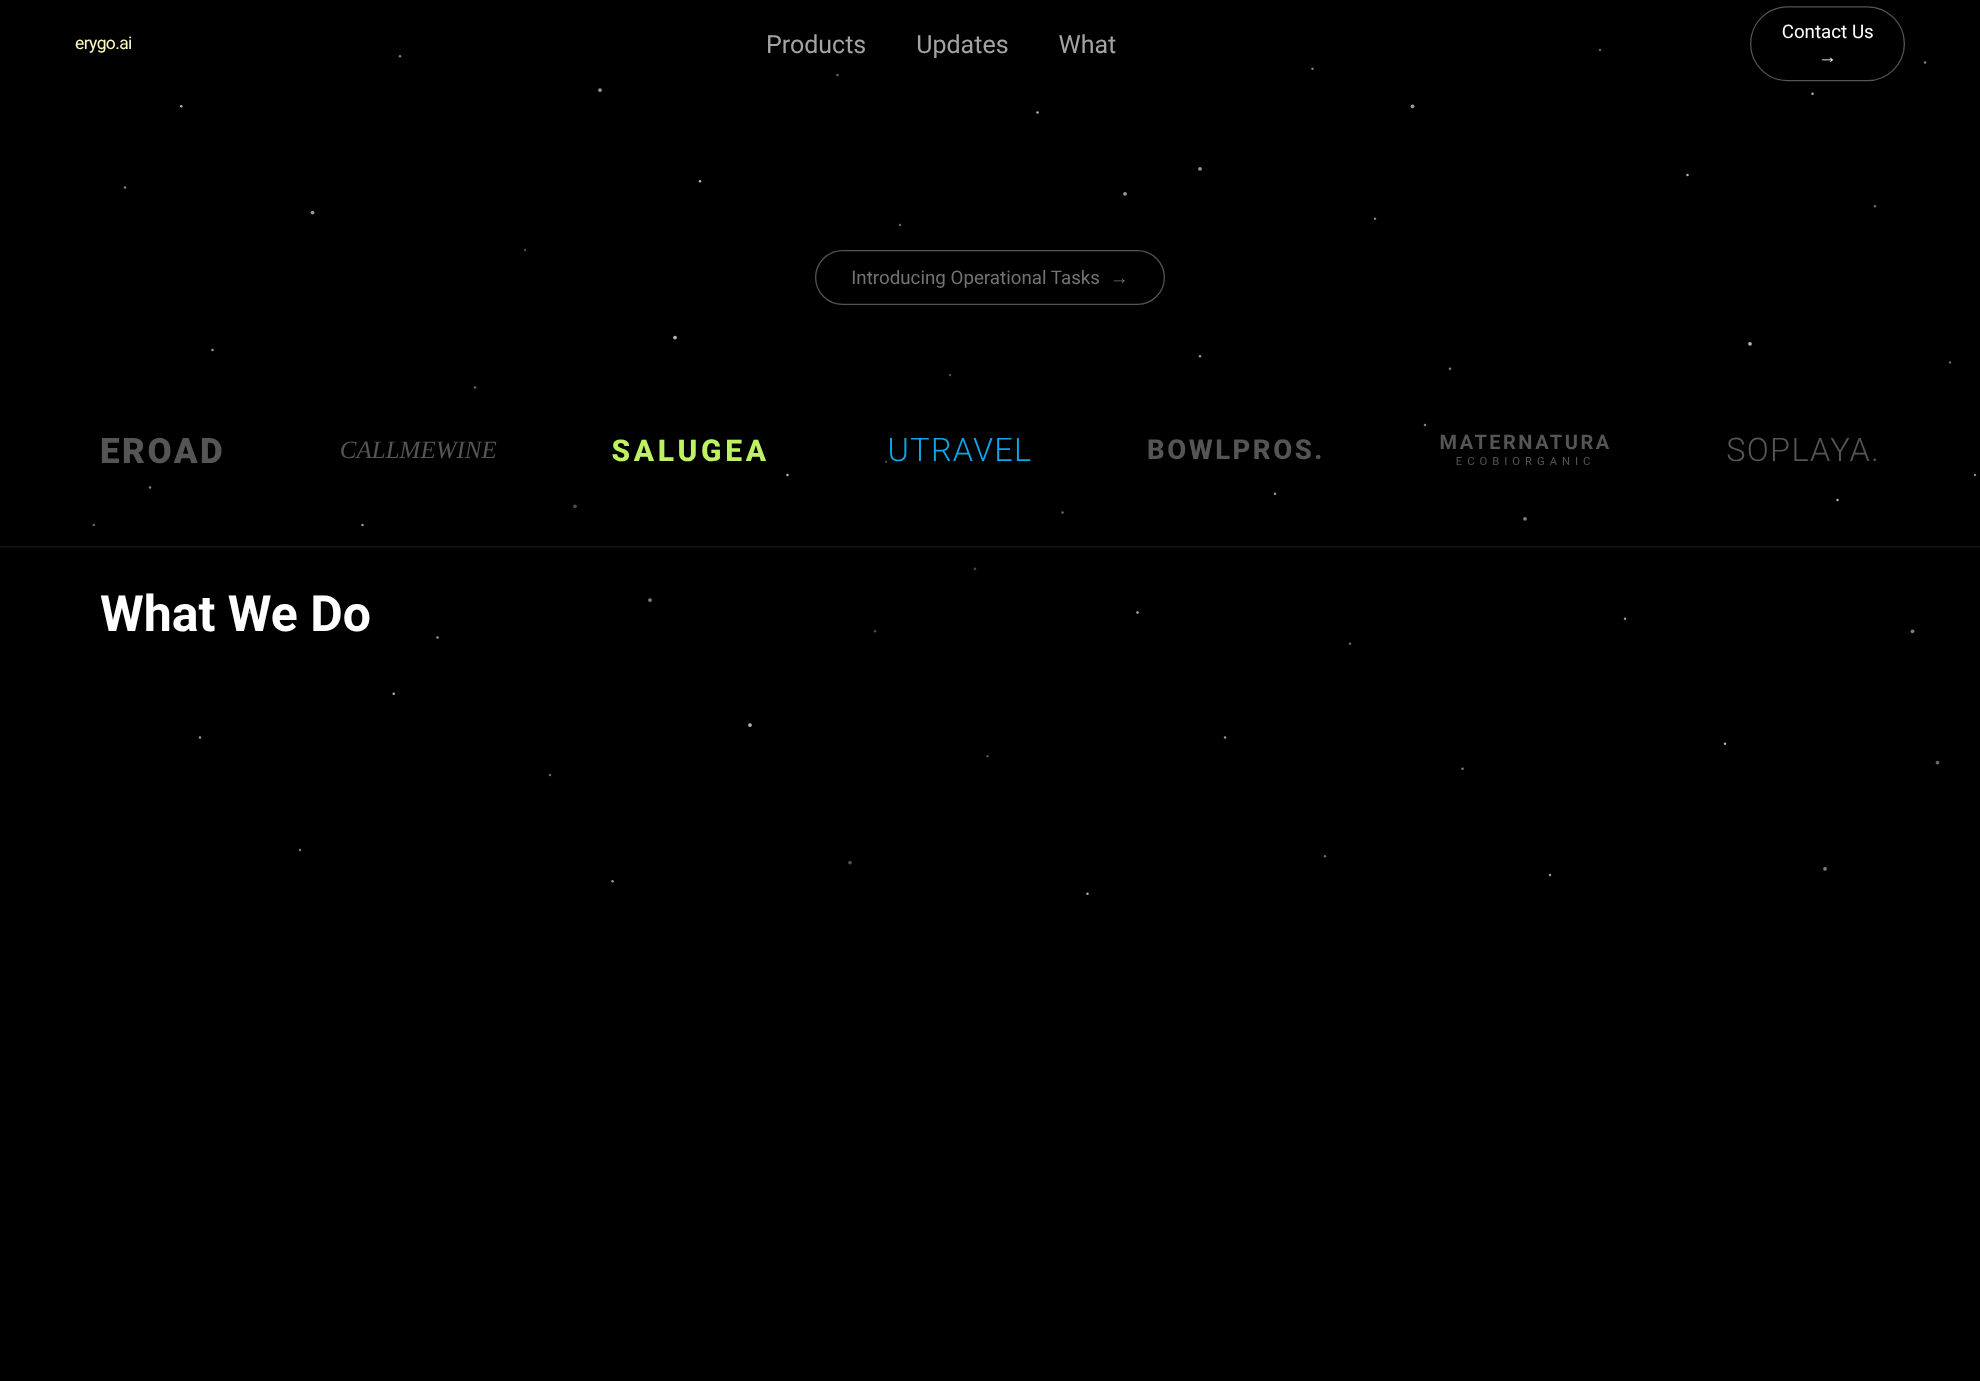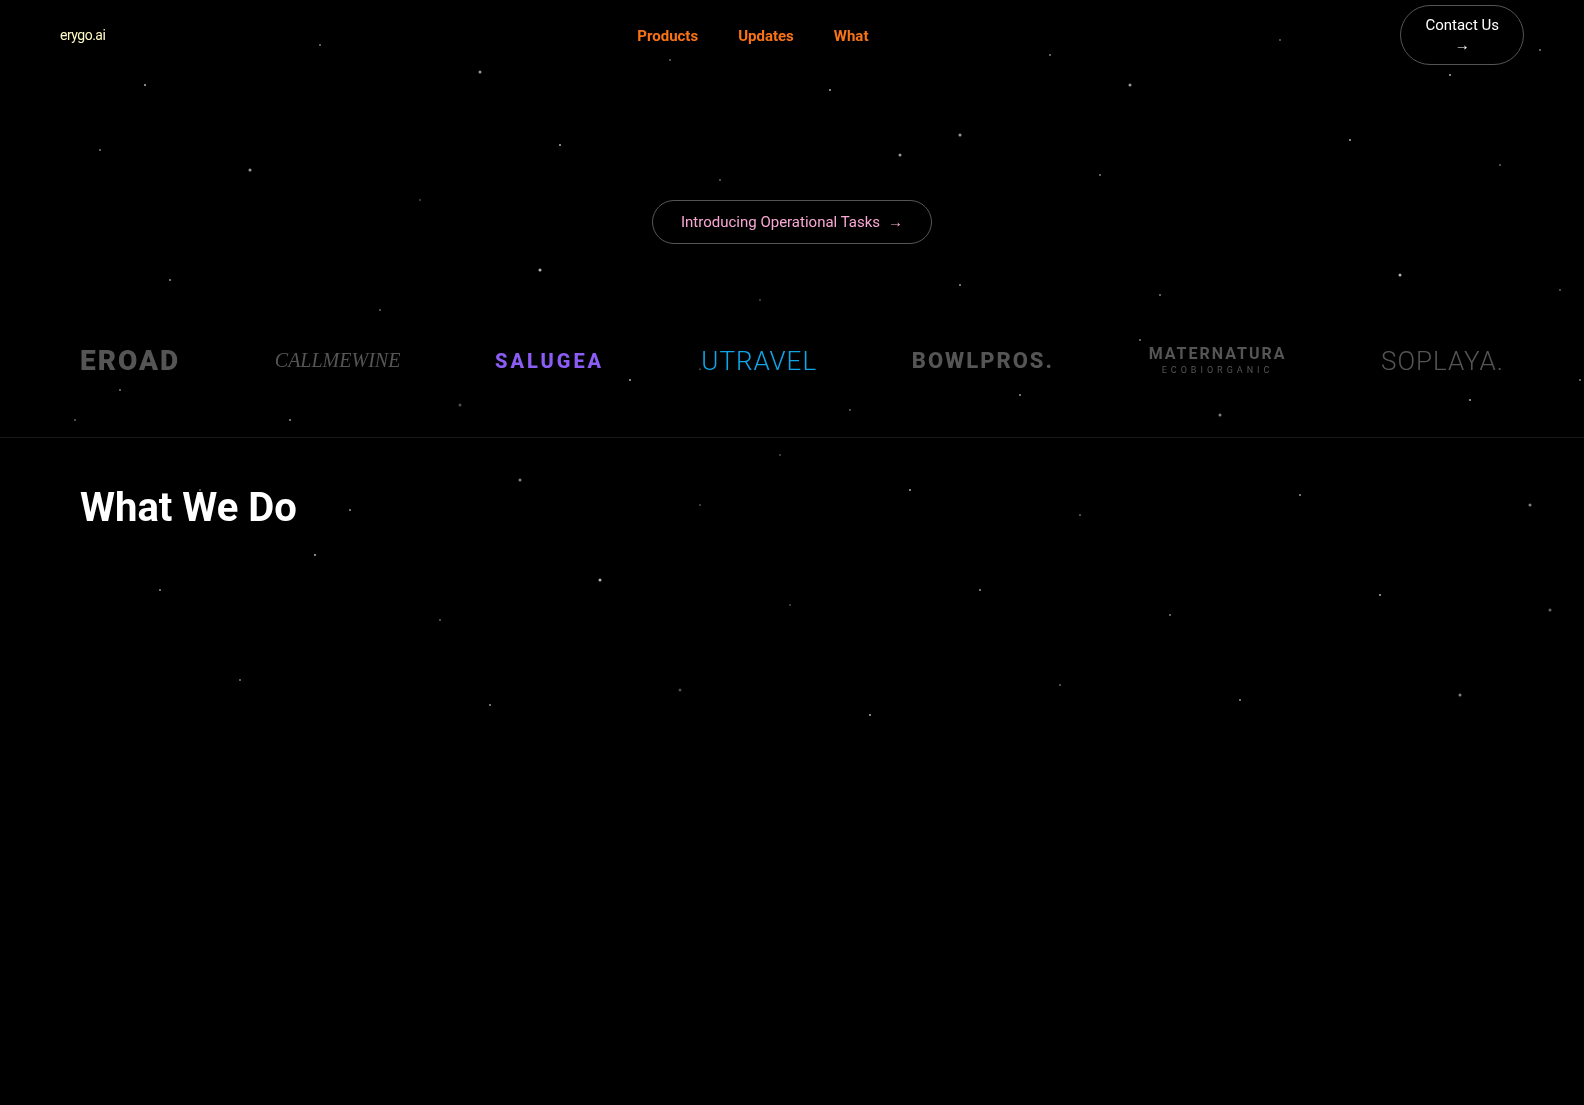--- a/index.html
+++ b/index.html
@@ -37,24 +37,24 @@
     }
 
     .nav-links {
       display: flex;
       align-items: center;
       gap: 40px;
       list-style: none;
     }
 
     .nav-links a {
-      color: #f97316;
+      color: #a3a3a3;
       text-decoration: none;
-      font-size: 15px;
-      font-weight: 700;
+      font-size: 20px;
+      font-weight: 400;
     }
 
     .contact-btn {
       border: 1.5px solid #555;
       border-radius: 50px;
       padding: 10px 24px;
       color: #fff;
       background: transparent;
       font-size: 15px;
       cursor: pointer;
@@ -94,21 +94,21 @@
     }
 
     .hero-cta {
       margin-top: 30px;
       display: inline-flex;
       align-items: flex-end;
       gap: 8px;
       border: 1.5px solid #555;
       border-radius: 50px;
       padding: 12px 28px;
-      color: #f9a8d4;
+      color: #737373;
       font-size: 15px;
       background: transparent;
       cursor: pointer;
       text-decoration: none;
     }
 
     
     .logos-section {
       position: relative;
       z-index: 5;
@@ -138,24 +138,24 @@
     .logo-callmewine {
       font-size: 20px;
       font-style: italic;
       font-weight: 400;
       color: #555;
       font-family: Georgia, serif;
       letter-spacing: 0;
     }
 
     .logo-salugea {
-      font-size: 20px;
+      font-size: 24px;
       font-weight: 800;
       letter-spacing: 3px;
-      color: #8b5cf6;
+      color: #bef264;
     }
 
     .logo-utravel {
       font-size: 22px;
       font-weight: 400;
       color: #555;
       letter-spacing: 0;
     }
 
     .logo-bowlpros {
@@ -184,21 +184,21 @@
       font-size: 26px;
       font-weight: 300;
       color: #555;
       letter-spacing: 1px;
     }
 
     
     .what-we-do {
       position: relative;
       z-index: 5;
-      padding: 16px 80px 40px;
+      padding: 0 80px 40px;
       border-top: 1px solid #1a1a1a;
     }
 
     .section-title {
       font-size: 40px;
       font-weight: 700;
       color: #fff;
       padding-top: 30px;
     }
 

